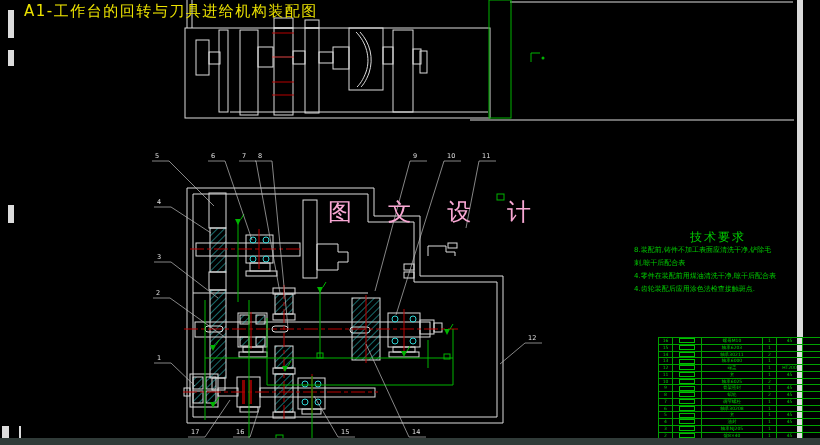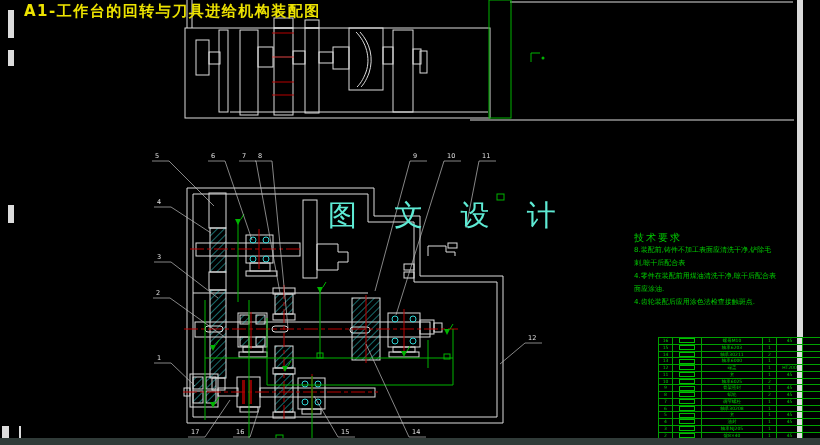--- a/index.html
+++ b/index.html
@@ -1,23 +1,23 @@
 <!DOCTYPE html>
 <html><head>
 <meta charset="utf-8">
 <style>
   html,body{margin:0;padding:0;background:#000;}
   #stage{position:relative;width:820px;height:445px;background:#000;overflow:hidden;
          font-family:"DejaVu Sans","Liberation Sans",sans-serif;}
-  #title{position:absolute;left:24px;top:2px;font-size:15px;font-weight:bold;
+  #title{position:absolute;left:24px;top:2px;font-size:15px;font-weight:normal;
          color:#ece200;letter-spacing:1.5px;white-space:nowrap;}
-  #watermark{position:absolute;left:328px;top:196px;font-size:29px;color:#5eead4;
+  #watermark{position:absolute;left:328px;top:196px;font-size:24px;color:#f9a8d4;
          font-family:"DejaVu Serif","Liberation Serif",serif;letter-spacing:14px;white-space:nowrap;}
   #tech{position:absolute;left:634px;top:231px;width:168px;color:#00cd00;font-size:7px;line-height:13px;}
-  #tech .t-title{text-align:left;font-size:10px;letter-spacing:2px;}
+  #tech .t-title{text-align:center;font-size:12px;letter-spacing:2px;}
   #bom{position:absolute;left:658px;top:337px;width:160px;height:108px;}
   #bom table{border-collapse:collapse;table-layout:fixed;width:160px;}
   #bom td{border:1px solid #00a000;color:#00d000;font-size:4.5px;height:5.75px;
           padding:0 1px;overflow:hidden;white-space:nowrap;line-height:5.5px;}
   #bom .c-no{width:11px;text-align:center;}
   #bom .c-ic{width:26px;text-align:center;}
   #bom .c-nm{width:58px;text-align:center;}
   #bom .c-qt{width:11px;text-align:center;}
   #bom .c-mt{width:23px;text-align:center;}
   #bom .c-rm{width:17px;}
@@ -269,21 +269,20 @@
 
   <div id="title">A1-工作台的回转与刀具进给机构装配图</div>
   <div id="watermark">图 文 设 计</div>
 
   <div id="tech">
     <div class="t-title">技术要求</div>
     <div id="tech-lines">
         <div>8.装配前,铸件不加工表面应清洗干净,铲除毛</div>
         <div>刺,晾干后配合表</div>
         <div>4.零件在装配前用煤油清洗干净,晾干后配合表</div>
-        <div>面应涂油.</div>
         <div>4.齿轮装配后应用涂色法检查接触斑点.</div>
       </div>
   </div>
 
   <div id="bom">
     <table>
         <tbody id="bom-body">
           <tr>
             <td class="c-no">16</td>
             <td class="c-ic"><span class="pic"></span></td>

